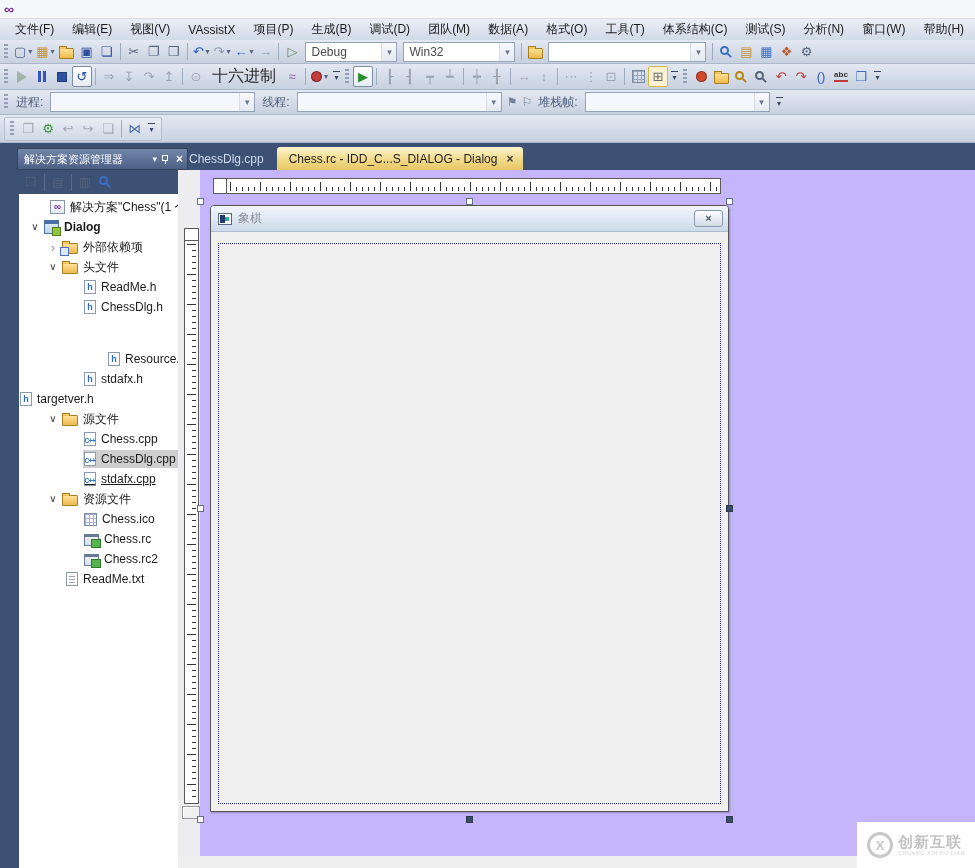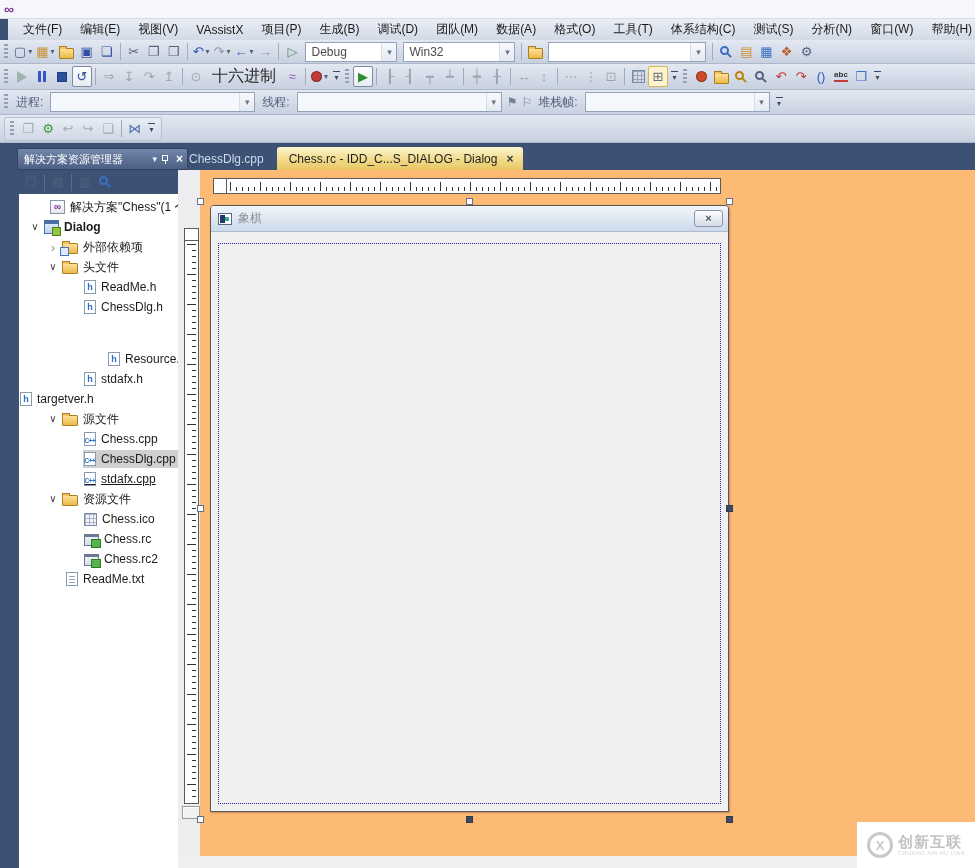--- a/index.html
+++ b/index.html
@@ -5,21 +5,21 @@
   * { margin:0; padding:0; box-sizing:border-box; }
   html,body { width:975px; height:868px; overflow:hidden; }
   body { font-family:"Liberation Sans","DejaVu Sans",sans-serif; position:relative; background:#3d5174; }
 
   
   .titlebar { position:absolute; top:0; left:0; right:0; height:19px; background:#f6f7fa; border-bottom:1px solid #d8dce4; display:flex; align-items:center; padding-left:4px; }
   .vslogo { font-size:14px; font-weight:bold; color:#7a2d94; margin-right:6px; line-height:1; }
   .wtitle { font-size:12px; color:#111; }
 
   
-  .menubar { position:absolute; top:19px; left:8px; right:0; height:21px; background:linear-gradient(#eaeef6,#d2dae7); display:flex; align-items:center; padding-left:6px; }
+  .menubar { position:absolute; top:19px; left:0; right:0; height:21px; background:linear-gradient(#eaeef6,#d2dae7); display:flex; align-items:center; padding-left:6px; }
   .mitem { font-size:12px; color:#1a1a1a; padding:2px 9px; white-space:nowrap; }
 
   
   .tbrow { position:absolute; left:0; right:0; display:flex; align-items:center; background:linear-gradient(#e3e8f2,#c8d1e0); border-bottom:1px solid #acb7c9; padding-left:2px; }
   #tb1 { top:40px; height:24px; }
   #tb2 { top:64px; height:26px; }
   #tb3 { top:90px; height:25px; }
   #tb4 { top:115px; height:28px; }
   .grip { width:4px; height:16px; margin:0 4px 0 2px; background:repeating-linear-gradient(to bottom,#94a0b5 0 2px,transparent 2px 4px); flex:none; }
   .tsep { width:1px; height:17px; background:#9fabbe; margin:0 3px; flex:none; }
@@ -96,21 +96,21 @@
   .ti-file-rc::before { content:""; position:absolute; top:0; left:0; right:0; height:2px; background:#6a7a95; }
   .ti-file-rc::after { content:""; position:absolute; right:-3px; bottom:-3px; width:8px; height:7px; background:#56b44c; border:1px solid #2e7a28; }
 
   
   .docwell { position:absolute; left:178px; right:0; top:0; bottom:0; }
   .tabstrip { position:absolute; left:-7px; right:0; top:0; height:27px; display:flex; align-items:flex-end; padding-left:5px; }
   .tab { height:23px; display:flex; align-items:center; padding:0 13px; font-size:12px; color:#cdd9ee; }
   .tab.active { background:linear-gradient(#fdf6cd,#f1da8b 55%,#e7c763); color:#1e1e1e; border-radius:3px 3px 0 0; gap:9px; padding:0 10px 0 12px; }
   .tclose { font-size:12px; font-weight:bold; color:#3c3c3c; line-height:1; }
 
-  .canvas { position:absolute; left:0; right:0; top:27px; bottom:0; background:#fdba74; }
+  .canvas { position:absolute; left:0; right:0; top:27px; bottom:0; background:#c4b5fd; }
   .gutter { position:absolute; left:0; top:0; bottom:0; width:22px; background:#ededf0; }
 
   .hruler { position:absolute; left:35px; top:8px; width:508px; height:16px; background:#fff; border:1px solid #5a5a5a; }
   .hruler .origin { position:absolute; left:0; top:0; bottom:0; width:13px; border-right:1px solid #5a5a5a; background:#fff; }
   .hruler .tks { position:absolute; left:16px; right:2px; bottom:2px; height:4px; background:repeating-linear-gradient(to right,#333 0 1px,transparent 1px 6px); }
   .hruler .tkb { position:absolute; left:16px; right:2px; bottom:2px; height:9px; background:repeating-linear-gradient(to right,#333 0 1px,transparent 1px 30px); }
   .vruler { position:absolute; left:6px; top:58px; width:15px; height:576px; background:#fff; border:1px solid #5a5a5a; }
   .vruler .origin { position:absolute; left:0; right:0; top:0; height:12px; border-bottom:1px solid #5a5a5a; background:#fff; }
   .vruler .tks { position:absolute; top:15px; bottom:2px; right:2px; width:4px; background:repeating-linear-gradient(to bottom,#333 0 1px,transparent 1px 6px); }
   .vruler .tkb { position:absolute; top:15px; bottom:2px; right:2px; width:9px; background:repeating-linear-gradient(to bottom,#333 0 1px,transparent 1px 30px); }

